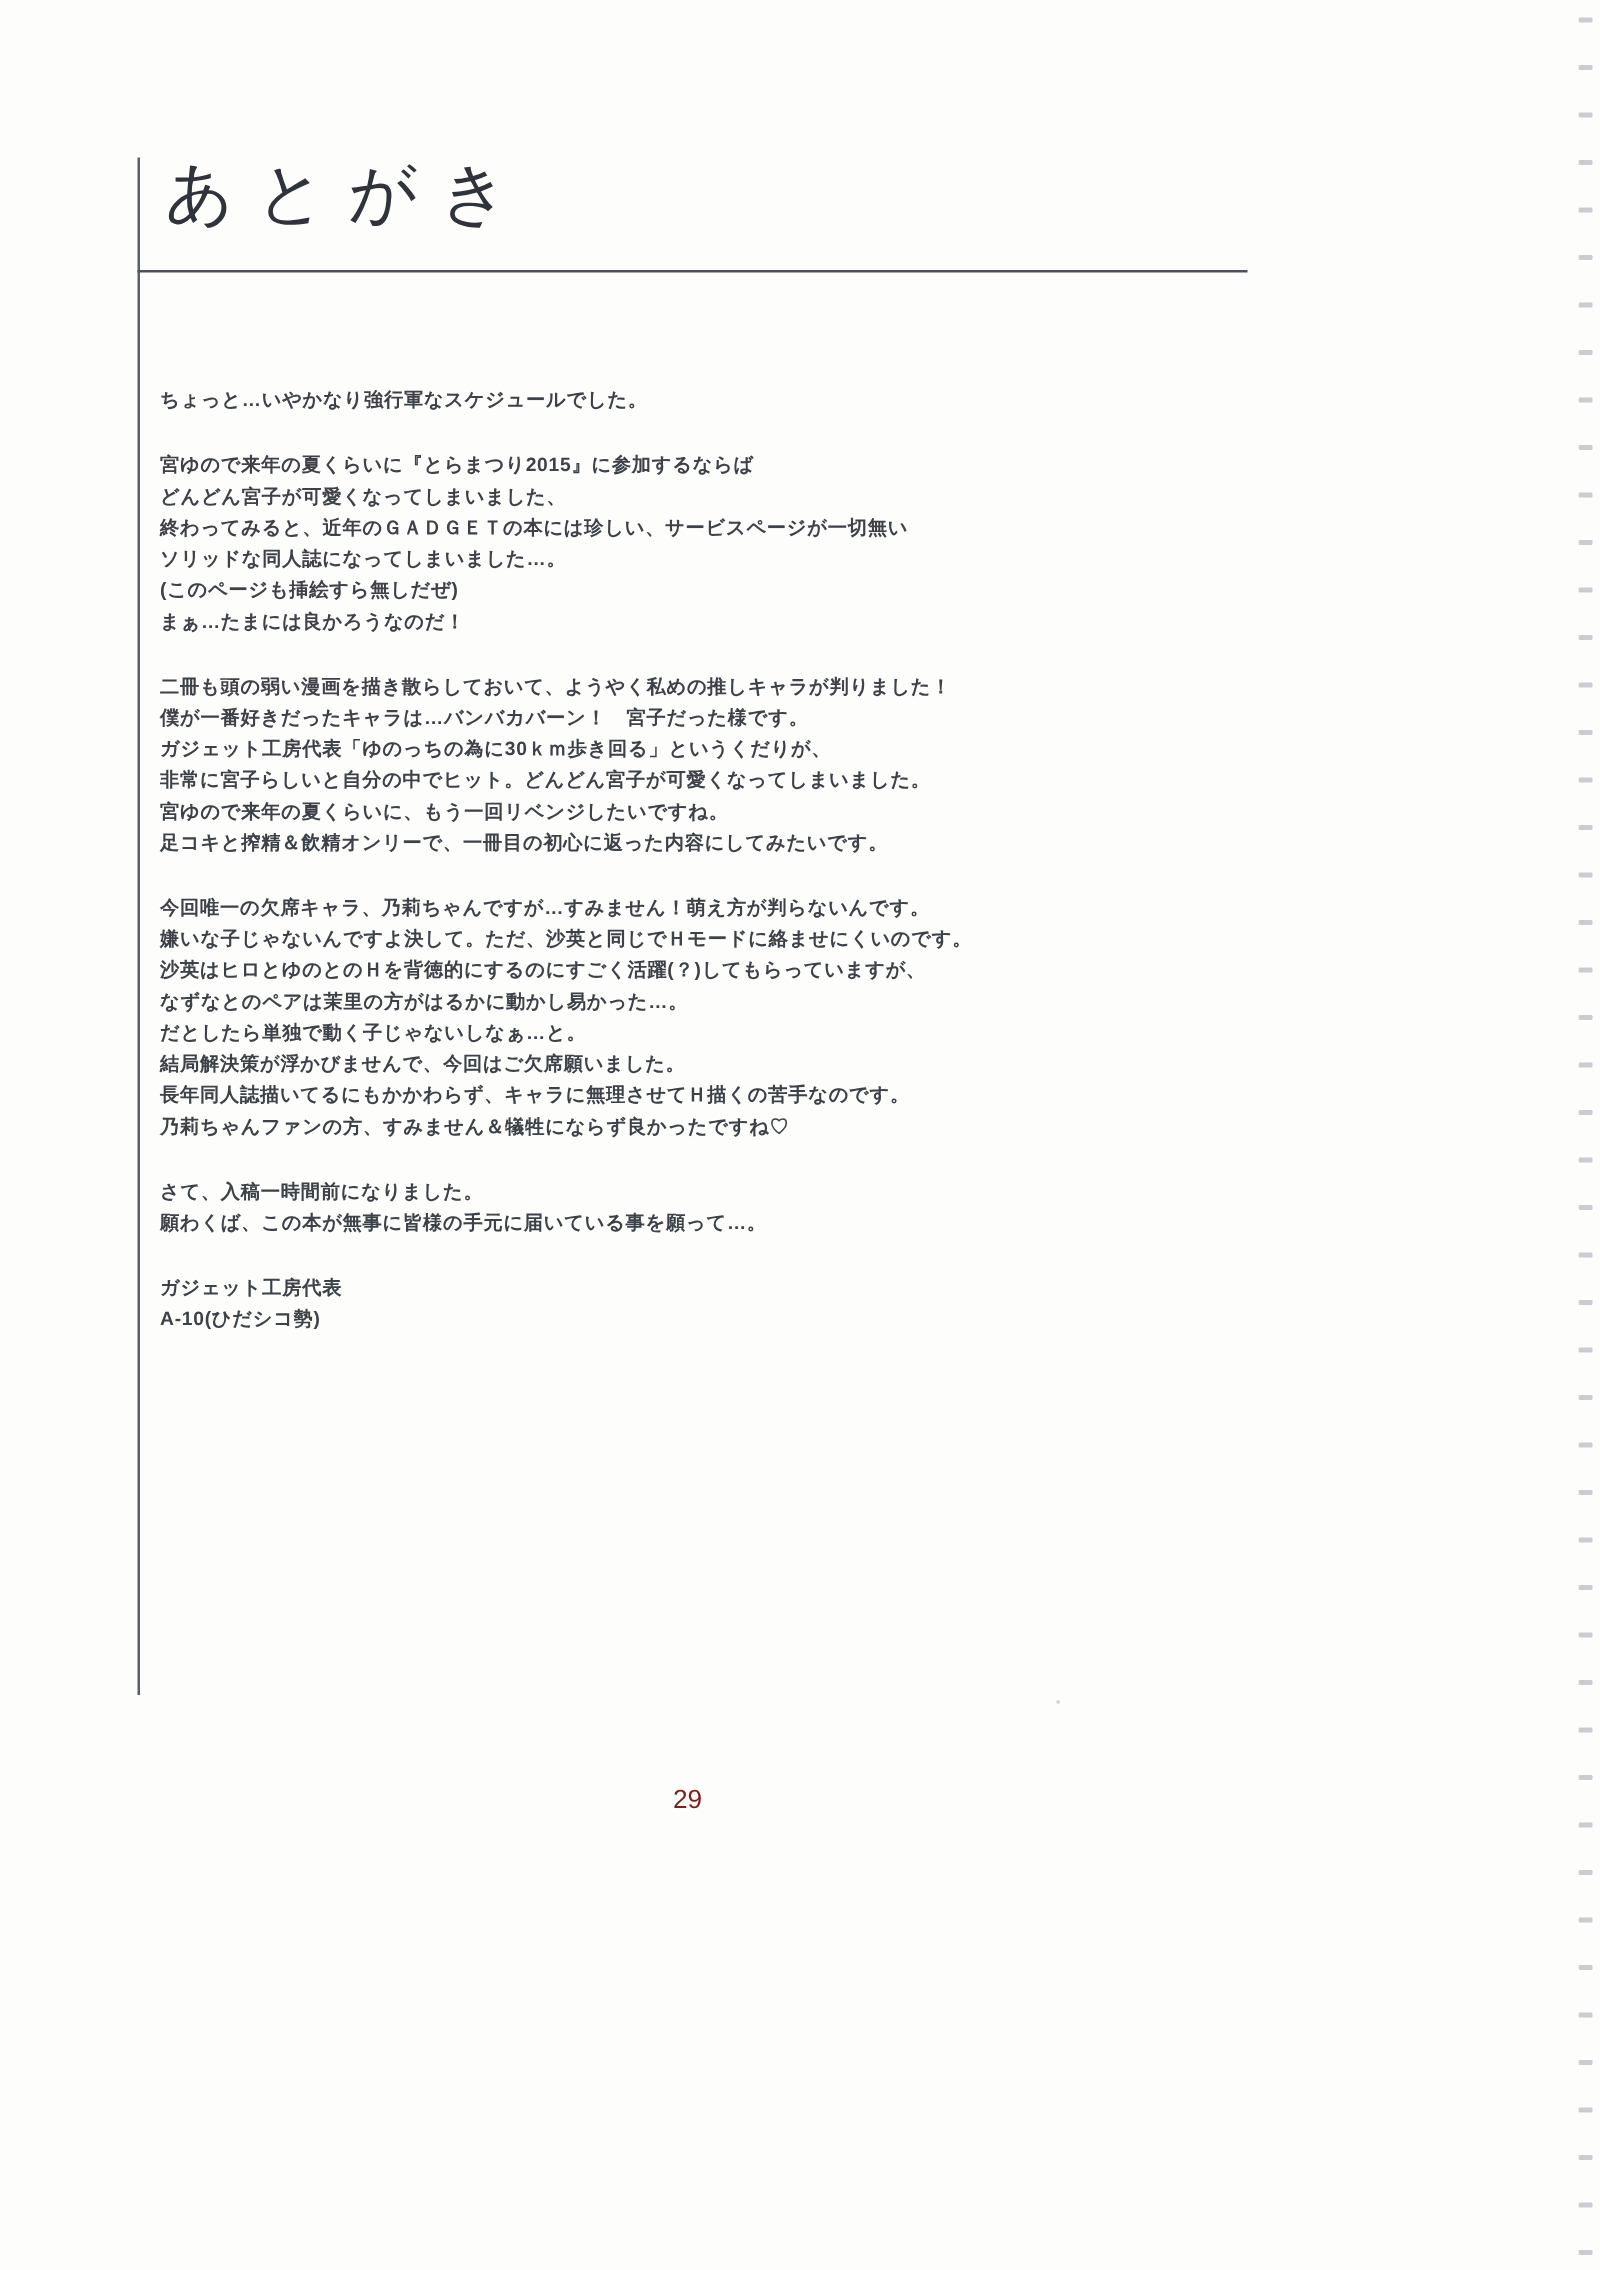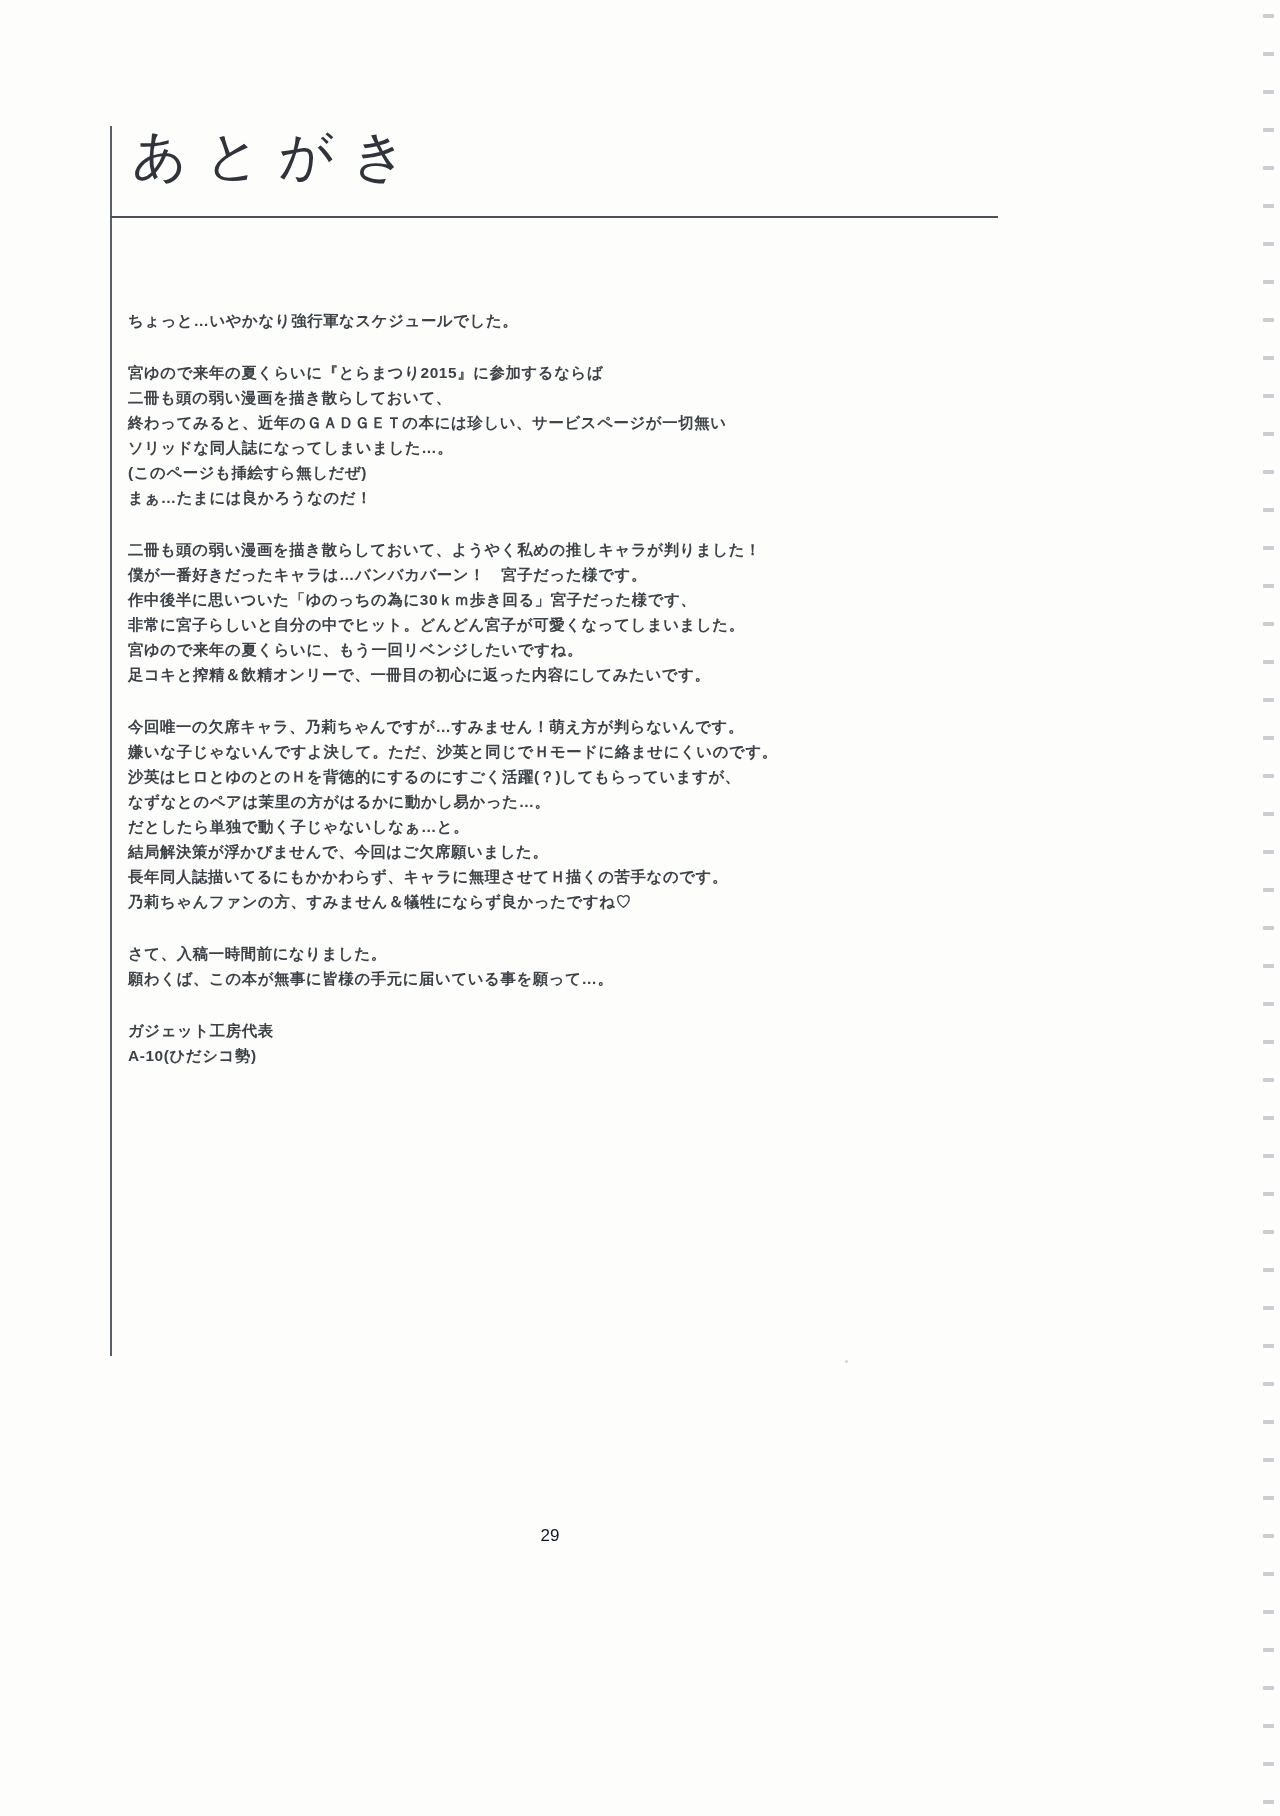--- a/index.html
+++ b/index.html
@@ -94,25 +94,25 @@
   .para div {
     white-space: pre;
     font-weight: bold;
   }
   .sig {
   }
 
   .page-number {
     position: absolute;
     left: 0;
-    top: 1526px;
+    top: 1428px;
     width: 1100px;
     text-align: center;
-    font-size: 17px;
-    color: #0f172a;
+    font-size: 21px;
+    color: #7f1d1d;
   }
 
   .speck {
     position: absolute;
     left: 845px;
     top: 1360px;
     width: 3px;
     height: 3px;
     background: #d8d4cd;
     border-radius: 50%;
@@ -183,31 +183,31 @@
   <div class="hrule"></div>
 
   <div class="body-text">
 
     <div class="para">
       <div>ちょっと…いやかなり強行軍なスケジュールでした。</div>
     </div>
 
     <div class="para">
       <div>宮ゆので来年の夏くらいに『とらまつり2015』に参加するならば</div>
-      <div>二冊も頭の弱い漫画を描き散らしておいて、</div>
+      <div>どんどん宮子が可愛くなってしまいました、</div>
       <div>終わってみると、近年のＧＡＤＧＥＴの本には珍しい、サービスページが一切無い</div>
       <div>ソリッドな同人誌になってしまいました…。</div>
       <div>(このページも挿絵すら無しだぜ)</div>
       <div>まぁ…たまには良かろうなのだ！</div>
     </div>
 
     <div class="para">
       <div>二冊も頭の弱い漫画を描き散らしておいて、ようやく私めの推しキャラが判りました！</div>
       <div>僕が一番好きだったキャラは…バンバカバーン！　宮子だった様です。</div>
-      <div>作中後半に思いついた「ゆのっちの為に30ｋｍ歩き回る」宮子だった様です、</div>
+      <div>ガジェット工房代表「ゆのっちの為に30ｋｍ歩き回る」というくだりが、</div>
       <div>非常に宮子らしいと自分の中でヒット。どんどん宮子が可愛くなってしまいました。</div>
       <div>宮ゆので来年の夏くらいに、もう一回リベンジしたいですね。</div>
       <div>足コキと搾精＆飲精オンリーで、一冊目の初心に返った内容にしてみたいです。</div>
     </div>
 
     <div class="para">
       <div>今回唯一の欠席キャラ、乃莉ちゃんですが…すみません！萌え方が判らないんです。</div>
       <div>嫌いな子じゃないんですよ決して。ただ、沙英と同じでＨモードに絡ませにくいのです。</div>
       <div>沙英はヒロとゆのとのＨを背徳的にするのにすごく活躍(？)してもらっていますが、</div>
       <div>なずなとのペアは茉里の方がはるかに動かし易かった…。</div>

